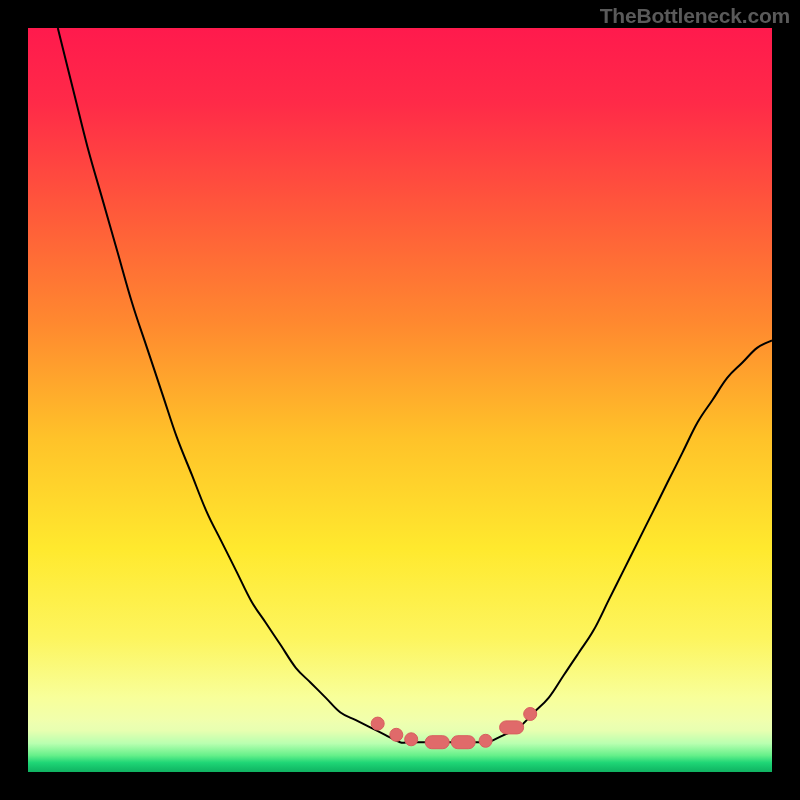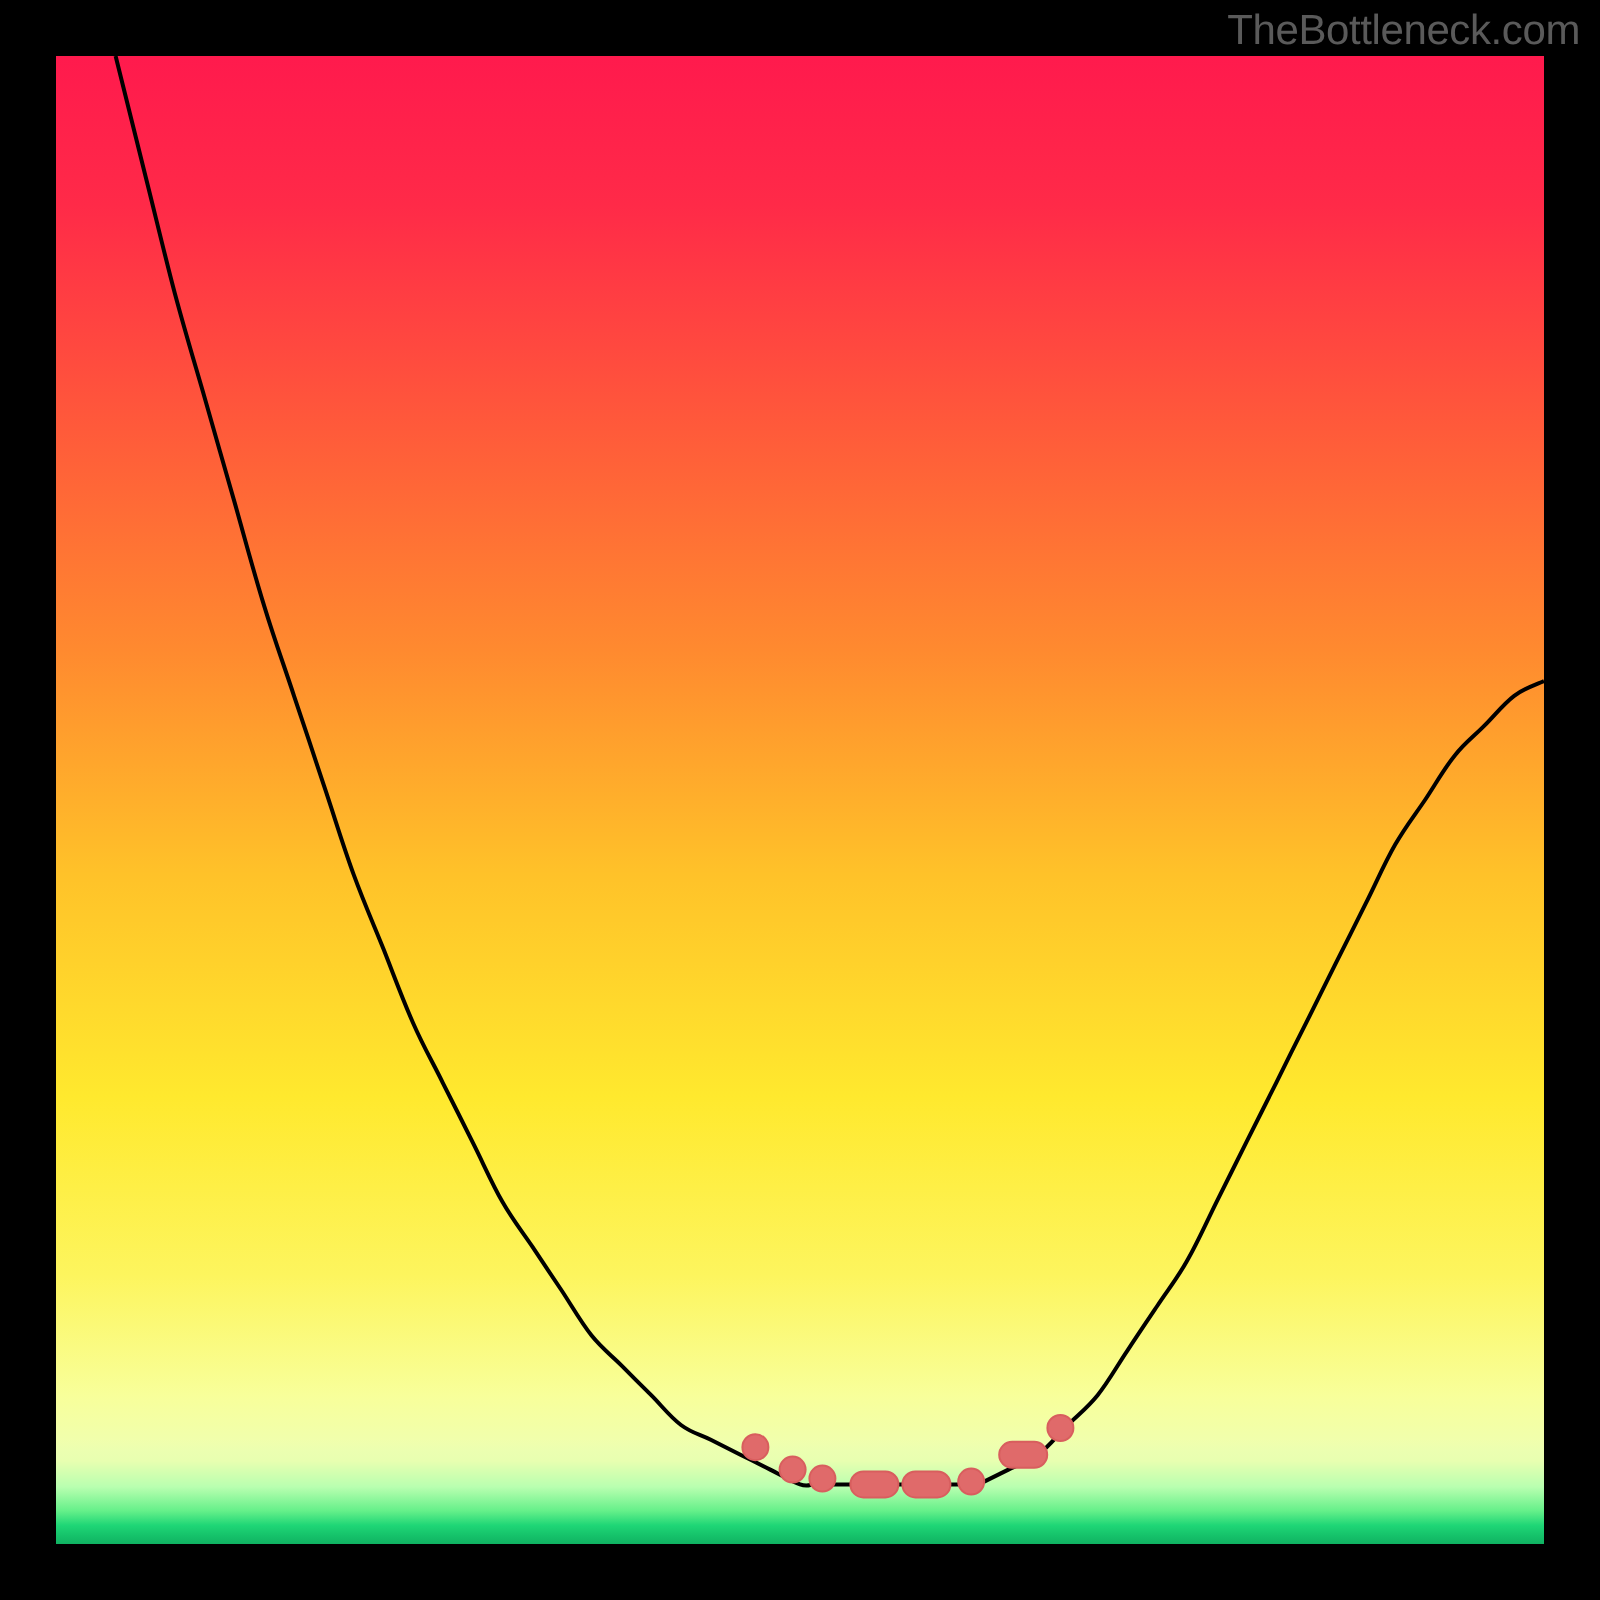--- a/index.html
+++ b/index.html
@@ -55,21 +55,21 @@
     top: 0;
     width: 744px;
     height: 744px;
     overflow: visible;
   }
   .watermark {
     position: absolute;
     top: 4px;
     right: 10px;
     font-size: 21px;
-    font-weight: 400;
+    font-weight: 700;
     color: #5a5a5a;
     letter-spacing: -0.2px;
   }
 </style>
 </head>
 <body>
 
 <div class="frame">
 
   <div class="plot">

